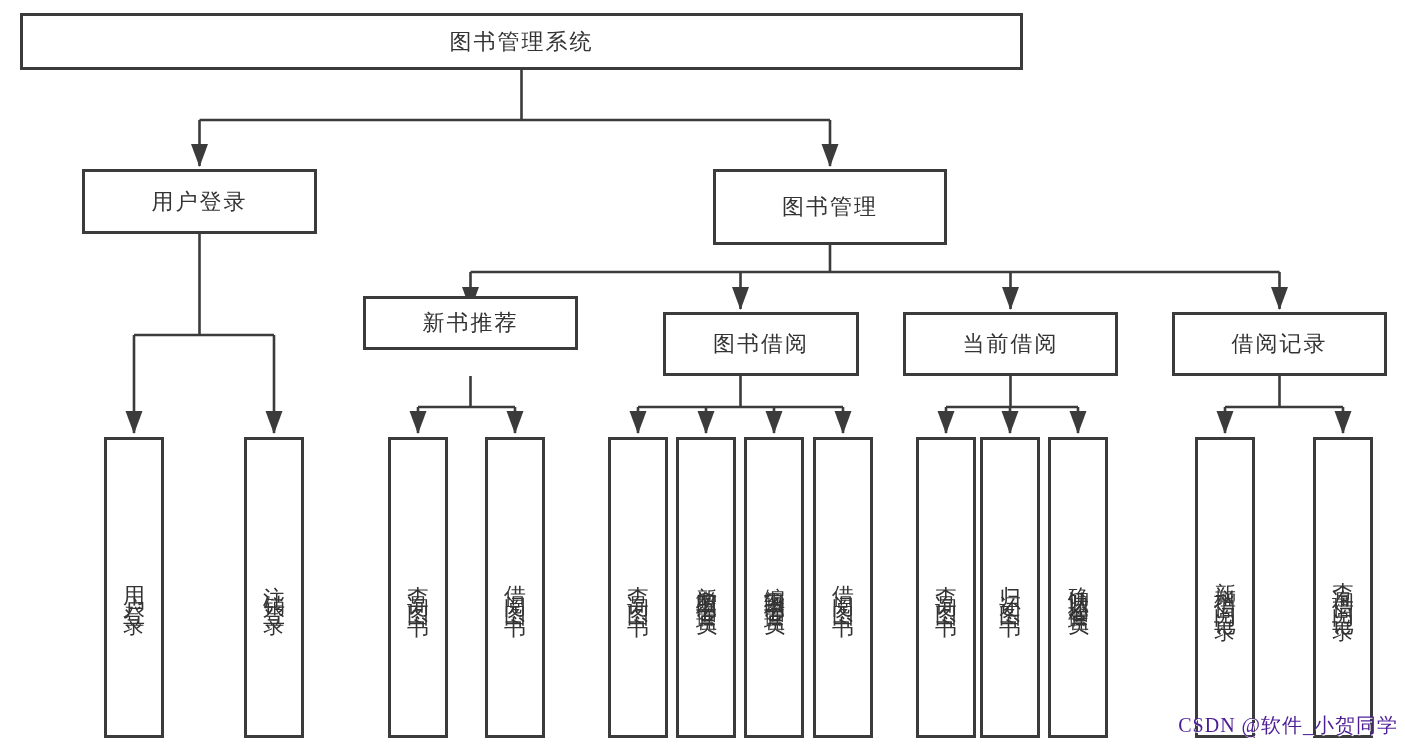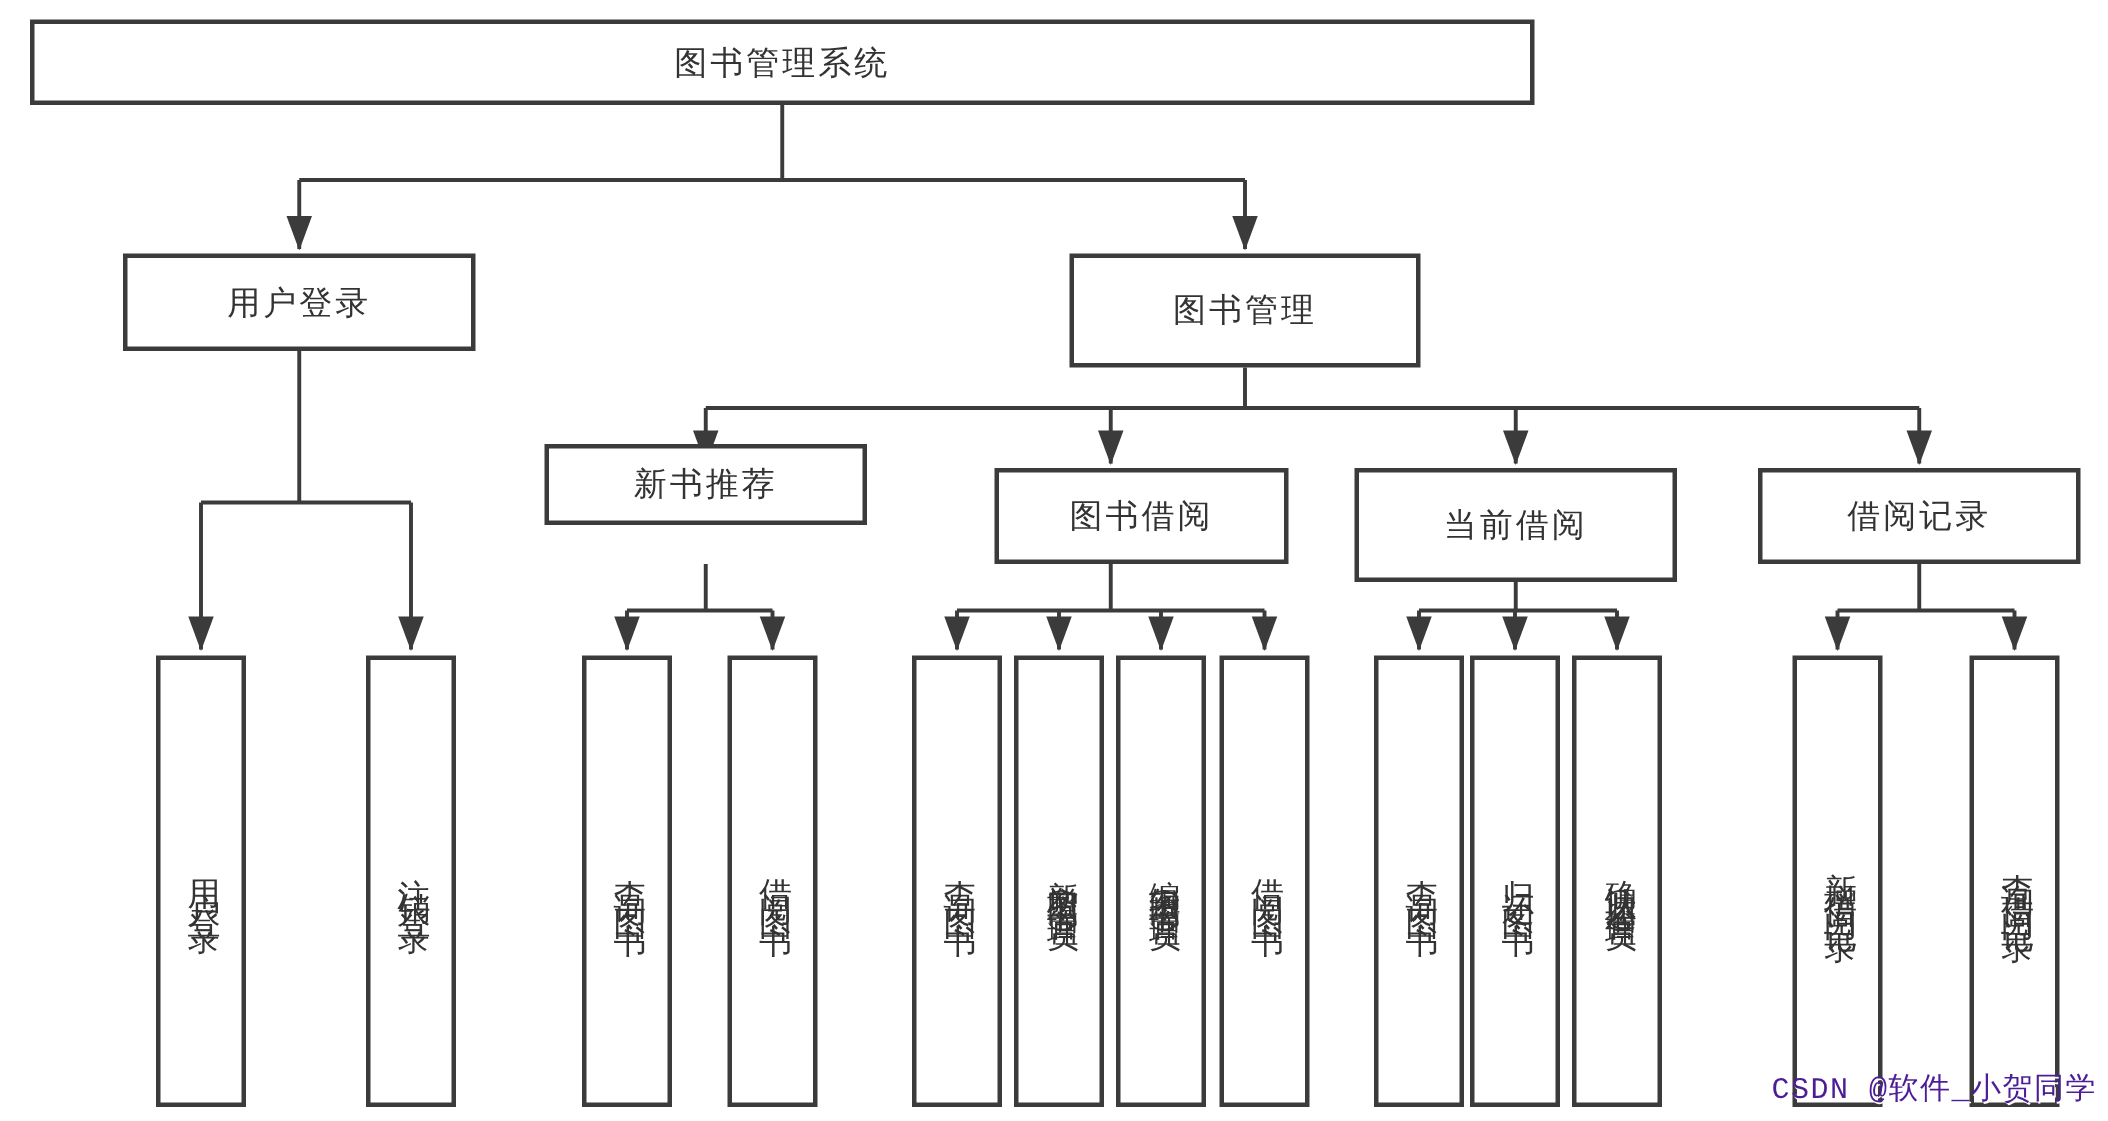--- a/index.html
+++ b/index.html
@@ -1,20 +1,20 @@
 <!DOCTYPE html>
 <html><head>
 <meta charset="utf-8">
 <style>
   html,body{margin:0;padding:0;background:#fff;}
   .canvas{
     position:relative;
     width:1405px;height:747px;
     background:#fff;
-    font-family:Liberation Mono, monospace;
+    font-family:Liberation Serif, serif;
     color:#333;
     overflow:hidden;
   }
   .wires{position:absolute;left:0;top:0;width:1405px;height:747px;}
   .node{
     position:absolute;
     box-sizing:border-box;
     border:3px solid #3b3b3b;
     background:#fff;
     display:flex;
@@ -90,21 +90,21 @@
     </g>
   </svg>
 
   <div class="node" style="left:20px;top:13px;width:1003px;height:57px;">图书管理系统</div>
 
   <div class="node" style="left:82px;top:169px;width:235px;height:65px;">用户登录</div>
   <div class="node" style="left:713px;top:169px;width:234px;height:76px;">图书管理</div>
 
   <div class="node" style="left:363px;top:296px;width:215px;height:54px;">新书推荐</div>
   <div class="node" style="left:663px;top:312px;width:196px;height:64px;">图书借阅</div>
-  <div class="node" style="left:903px;top:312px;width:215px;height:76px;">当前借阅</div>
+  <div class="node" style="left:903px;top:312px;width:215px;height:64px;">当前借阅</div>
   <div class="node" style="left:1172px;top:312px;width:215px;height:64px;">借阅记录</div>
 
   <div class="node vnode" style="left:104px;top:437px;width:60px;height:301px;">用户登录</div>
   <div class="node vnode" style="left:244px;top:437px;width:60px;height:301px;">注销登录</div>
 
   <div class="node vnode" style="left:388px;top:437px;width:60px;height:301px;">查询图书</div>
   <div class="node vnode" style="left:485px;top:437px;width:60px;height:301px;">借阅图书</div>
 
   <div class="node vnode" style="left:608px;top:437px;width:60px;height:301px;">查询图书</div>
   <div class="node vnode len9" style="left:676px;top:437px;width:60px;height:301px;">新增图书（管理员）</div>

